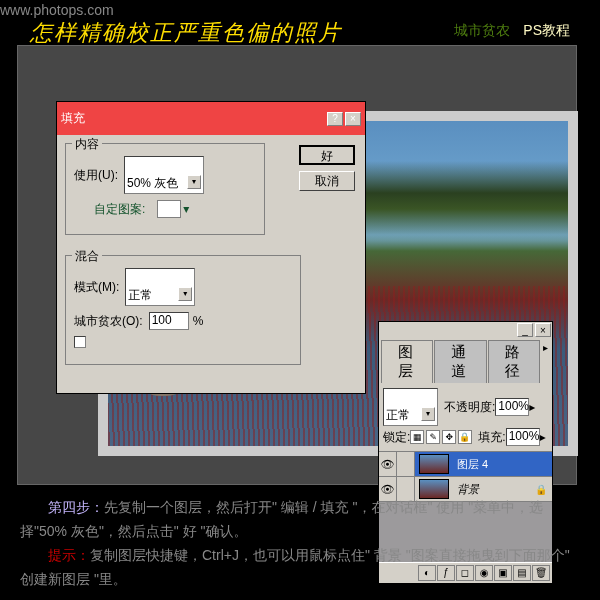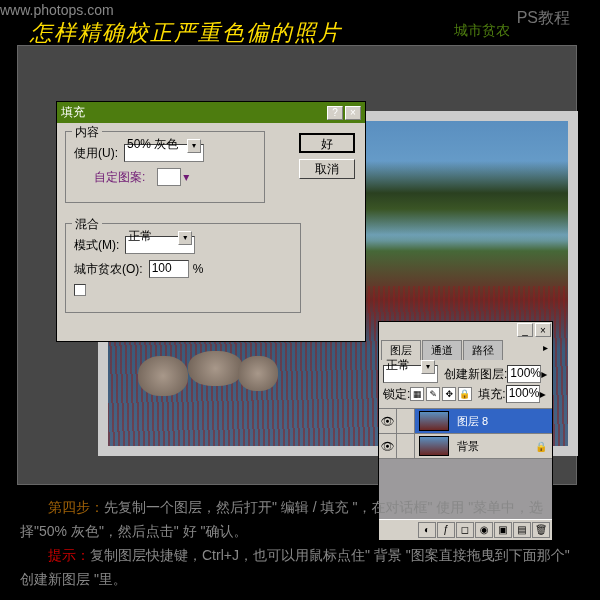--- a/index.html
+++ b/index.html
@@ -1,72 +1,72 @@
 <!DOCTYPE html>
 <html><head>
 <meta charset="utf-8">
 <style>
 *{margin:0;padding:0;box-sizing:border-box;font-family:"SimSun","Microsoft YaHei",sans-serif}
 body{background:#000;width:600px;height:600px;overflow:hidden;position:relative}
 .url{position:absolute;top:2px;left:0;color:#888;font-size:14px}
 .title{position:absolute;top:18px;left:30px;color:#ffde00;font-style:italic;font-size:22px;font-family:Liberation Mono, monospace;letter-spacing:2px}
 .hlink1{position:absolute;top:22px;right:90px;color:#4d7c0f;font-size:14px}
-.hlink2{position:absolute;top:8px;right:30px;color:#737373;font-size:16px}
+.hlink2{position:absolute;top:22px;right:30px;color:#fef9c3;font-size:14px}
 .workspace{position:absolute;top:45px;left:17px;width:560px;height:440px;background:#474747;border:1px solid #666}
 .photo{position:absolute;top:65px;left:80px;width:480px;height:345px;background:#ccc}
 .photo-inner{position:absolute;top:10px;left:10px;width:460px;height:325px;background:linear-gradient(to bottom,#5a8fc0 0%,#7ab0d5 35%,#466838 40%,#6b2825 55%,#3a5a7a 70%,#4a6585 100%);overflow:hidden}
 .trees{position:absolute;top:40px;left:0;width:100%;height:80px;background:linear-gradient(to bottom,transparent,#2a4020 40%,#3a5525 60%,transparent)}
 .rocks{position:absolute;bottom:50px;left:10px;width:200px;height:100px}
 .rock{position:absolute;background:radial-gradient(circle,#a8988a,#6b5d52);border-radius:45%}
 .rock.r1{width:50px;height:40px;bottom:0;left:20px}
 .rock.r2{width:55px;height:35px;bottom:10px;left:70px}
 .rock.r3{width:40px;height:35px;bottom:5px;left:120px}
 .grass{position:absolute;bottom:0;left:0;width:100%;height:160px;background:repeating-linear-gradient(88deg,rgba(140,30,30,.5) 0 2px,transparent 2px 5px)}
 
 .dlg{position:absolute;top:55px;left:38px;width:310px;background:#d4d0c8;border:1px solid #000;font-size:12px}
-.dlg-title{background:#4d7c0f;color:#fff;padding:2px 4px;font-size:12px;display:flex;justify-content:space-between;align-items:center}
+.dlg-title{background:#ef4444;color:#fff;padding:8px 4px;font-size:12px;display:flex;justify-content:space-between;align-items:center}
 .dlg-title .tx{flex:1}
 .winbtn{width:16px;height:14px;background:#d4d0c8;border:1px solid #fff;border-right-color:#808080;border-bottom-color:#808080;margin-left:2px;display:inline-flex;align-items:center;justify-content:center;font-size:10px;cursor:default}
 .dlg-body{padding:8px;position:relative}
 .fieldset{border:1px solid #808080;padding:6px 8px 10px;margin-bottom:20px;position:relative}
 .fieldset>.legend{position:absolute;top:-8px;left:6px;background:#d4d0c8;padding:0 3px;font-size:12px}
 .row{display:flex;align-items:center;margin:6px 0;font-size:12px}
 .row label{margin-right:6px}
-.dropdown{background:#fff;border:1px solid #808080;border-top-color:#404040;border-left-color:#404040;padding:8px 2px;display:inline-flex;align-items:flex-end;min-width:80px;height:18px}
+.dropdown{background:#fff;border:1px solid #808080;border-top-color:#404040;border-left-color:#404040;padding:18px 2px;display:inline-flex;align-items:flex-start;min-width:80px;height:18px}
 .dropdown .dd-btn{width:14px;height:14px;margin-left:auto;background:#d4d0c8;border:1px solid #fff;border-right-color:#808080;border-bottom-color:#808080;font-size:8px;text-align:center;line-height:12px}
 .swatch{width:24px;height:18px;border:1px solid #808080;background:#fff;margin-left:6px;display:inline-block}
-.disabled{color:#701a75}
+.disabled{color:#14532d}
 .btn{width:56px;height:20px;background:#d4d0c8;border:1px solid #fff;border-right-color:#404040;border-bottom-color:#404040;text-align:center;line-height:18px;font-size:12px;margin-bottom:6px}
 .btn.default{border:2px solid #000}
 .btncol{position:absolute;top:10px;right:10px}
 .numinput{width:40px;height:18px;background:#fff;border:1px solid #808080;border-top-color:#404040;border-left-color:#404040;padding:0 2px}
 .checkbox{width:12px;height:12px;background:#fff;border:1px solid #808080;border-top-color:#404040;border-left-color:#404040;margin-right:4px;display:inline-block}
 
 .layers{position:absolute;top:275px;left:360px;width:175px;background:#d4d0c8;border:1px solid #000;font-size:11px}
 .layers-top{background:#d4d0c8;display:flex;justify-content:flex-end;padding:1px}
 .tabs{display:flex;background:#d4d0c8;padding:2px 2px 0}
-.tab{padding:2px 8px;font-size:11px;border:1px solid #808080;border-bottom:none;margin-right:1px;background:#c0c0c0}
+.tab{padding:2px 16px;font-size:15px;border:1px solid #808080;border-bottom:none;margin-right:1px;background:#c0c0c0}
 .tab.active{background:#d4d0c8}
 .layers-ctrl{padding:3px 4px;border-bottom:1px solid #808080}
 .layers-ctrl .row{margin:2px 0}
 .lock-icons{display:inline-flex;gap:2px}
 .lock-icons span{width:14px;height:14px;border:1px solid #808080;background:#fff;font-size:9px;text-align:center;line-height:12px}
 .layer-list{background:#9c9a9c;min-height:110px}
 .layer{display:flex;align-items:center;background:#d4d0c8;border-bottom:1px solid #808080}
 .layer.sel{background:#3165c5;color:#fff}
 .layer .eye{width:18px;height:24px;background:#d4d0c8;border-right:1px solid #808080;text-align:center;line-height:24px}
 .layer .link{width:18px;height:24px;background:#d4d0c8;border-right:1px solid #808080}
 .layer.sel .link,.layer.sel .eye{color:#000}
 .layer .thumb{width:30px;height:20px;background:linear-gradient(#5a8fc0,#6b2825);border:1px solid #000;margin:2px 4px}
 .layer .lname{flex:1;font-size:11px;padding:0 4px}
 .layers-bottom{display:flex;justify-content:flex-end;padding:2px;gap:0;border-top:1px solid #fff;background:#d4d0c8}
 .lbtn{width:18px;height:16px;border:1px solid #808080;background:#d4d0c8;margin-left:1px;font-size:10px;text-align:center;line-height:14px}
 
 .desc{position:absolute;top:495px;left:20px;right:20px;color:#888;font-size:14px;line-height:24px}
-.desc .step{color:#a16207}
+.desc .step{color:#c4b5fd}
 .desc .tip{color:#c00}
 </style>
 </head>
 <body>
 
 <div class="url">www.photops.com</div>
 <div class="title">怎样精确校正严重色偏的照片</div>
 <div class="hlink1">城市贫农</div>
 <div class="hlink2">PS教程</div>
 
@@ -141,21 +141,21 @@
       <div class="tab">通道</div>
       <div class="tab">路径</div>
       <span style="margin-left:auto;font-size:10px;padding:2px">▸</span>
     </div>
     <div class="layers-ctrl">
       <div class="row">
         <span class="dropdown" style="min-width:55px">
           <span>正常</span>
           <span class="dd-btn">▾</span>
         </span>
-        <span style="margin-left:6px">创建新图层:</span>
+        <span style="margin-left:6px">不透明度:</span>
         <span class="numinput" style="width:34px">100%</span>
         <span class="dd-btn">▸</span>
       </div>
       <div class="row">
         <span>锁定:</span>
         <span class="lock-icons">
           <span>▦</span>
           <span>✎</span>
           <span>✥</span>
           <span>🔒</span>
@@ -163,27 +163,27 @@
         <span style="margin-left:6px">填充:</span>
         <span class="numinput" style="width:34px">100%</span>
         <span class="dd-btn">▸</span>
       </div>
     </div>
     <div class="layer-list">
       <div class="layer sel">
         <div class="eye">👁</div>
         <div class="link"></div>
         <div class="thumb"></div>
-        <div class="lname">图层 8</div>
+        <div class="lname">图层 4</div>
       </div>
       <div class="layer">
         <div class="eye">👁</div>
         <div class="link"></div>
         <div class="thumb"></div>
-        <div class="lname" style="">背景</div>
+        <div class="lname" style="font-style:italic">背景</div>
         <span style="margin-right:4px;font-size:10px">🔒</span>
       </div>
     </div>
     <div class="layers-bottom">
       <span class="lbtn">◐</span>
       <span class="lbtn">ƒ</span>
       <span class="lbtn">◻</span>
       <span class="lbtn">◉</span>
       <span class="lbtn">▣</span>
       <span class="lbtn">▤</span>

